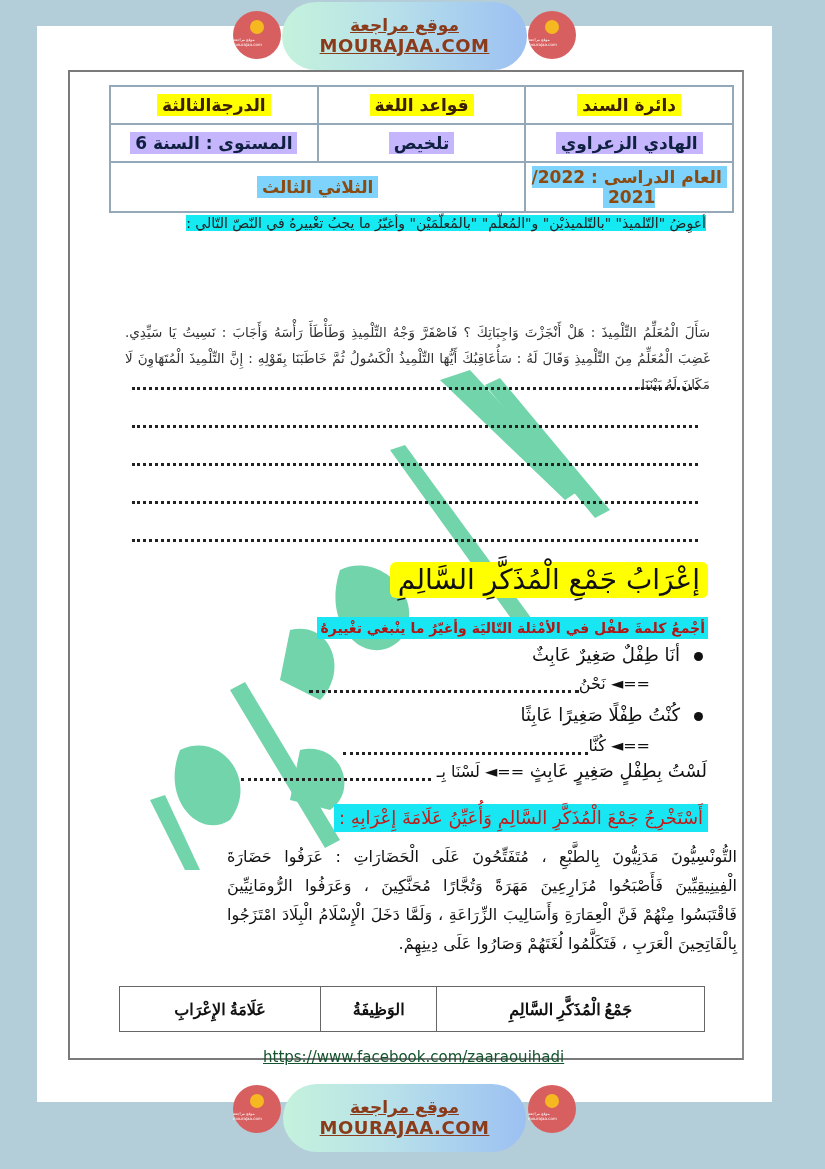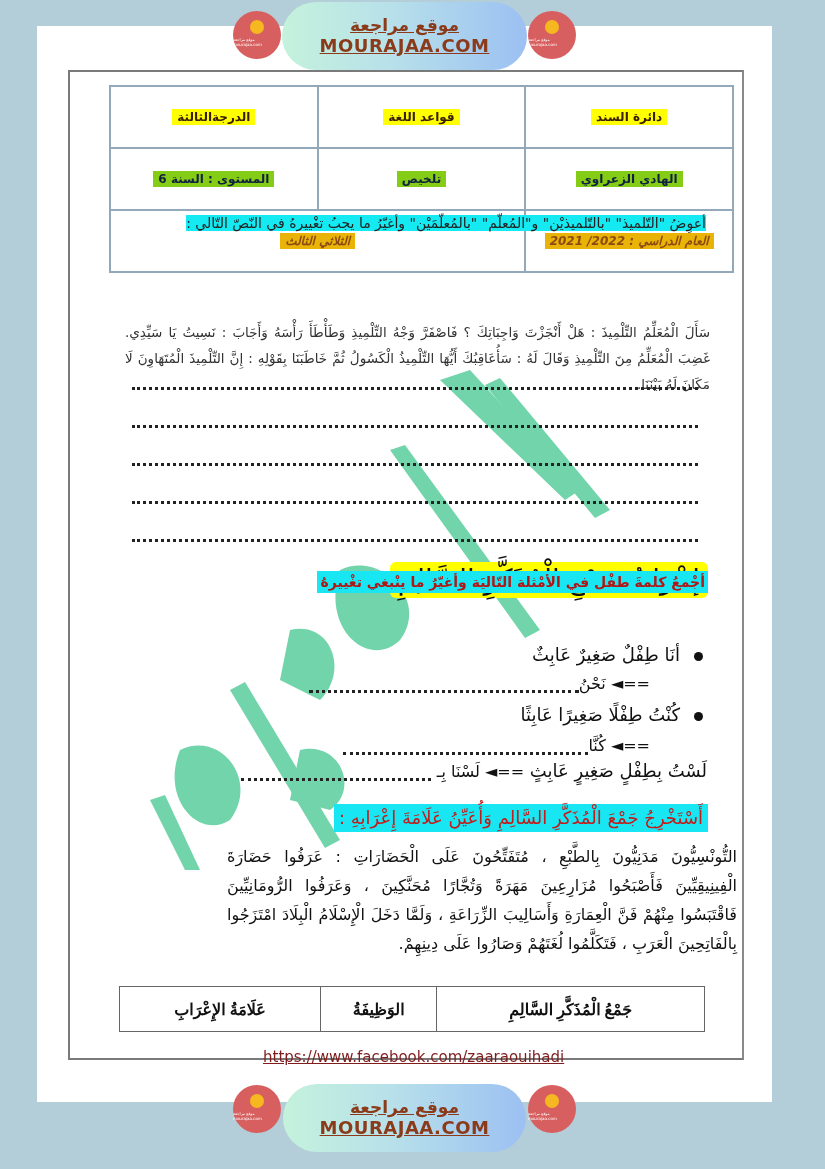--- a/index.html
+++ b/index.html
@@ -31,46 +31,46 @@
     background:#d85f5f;display:flex;flex-direction:column;align-items:center;justify-content:center;
   }
   .logo .dot{width:14px;height:14px;border-radius:50%;background:#f5b820;margin-top:-4px;}
   .logo .txt{font-size:4px;color:#fff;line-height:5px;margin-top:3px;}
   
   table.hdr{
     position:absolute;left:109px;top:85px;width:625px;border-collapse:collapse;
     direction:rtl;
   }
   table.hdr td{
-    border:2px solid #93a8b8;height:28px;text-align:center;font-weight:bold;font-size:12px;
-    width:33.3%;padding:16px;margin-left:36px;
+    border:2px solid #93a8b8;height:28px;text-align:center;font-weight:bold;font-size:17px;
+    width:33.3%;padding:4px;margin-left:36px;
   }
   .hl{padding:1px 5px;}
   .yel{background:#ffff00;color:#3a2000;}
-  .cyn{background:#84cc16;color:#102040;}
-  .grn{background:#eab308;color:#8b4a10;font-style:italic;}
+  .cyn{background:#c4b5fd;color:#102040;}
+  .grn{background:#7dd3fc;color:#8b4a10;}
   
   .instr{
     position:absolute;left:150px;top:212px;width:556px;direction:rtl;text-align:right;
     font-size:14px;line-height:23px;color:#222;
   }
   .instr span{background:#15e9f2;}
   .para{
     position:absolute;left:125px;top:276px;width:585px;direction:rtl;text-align:justify;
     font-size:13.5px;line-height:26px;color:#333;margin-top:43px;
   }
   .dots{
     position:absolute;left:132px;width:566px;height:0;border-top:3px dotted #222;
   }
   .title-main{
     position:absolute;right:117px;top:562px;background:#ffff00;
     font-size:28px;line-height:36px;padding:0 8px;direction:rtl;color:#111;border-radius:6px;
   }
   .sub1{
-    position:absolute;right:117px;top:571px;background:#18e6f2;direction:rtl;
+    position:absolute;right:117px;top:617px;background:#18e6f2;direction:rtl;
     font-size:14px;line-height:22px;font-weight:bold;color:#b01818;padding:0 3px;
   }
   .ex{
     position:absolute;direction:rtl;text-align:right;font-size:18px;color:#111;
   }
   .bullet{display:inline-block;width:9px;height:9px;border-radius:50%;background:#111;margin-left:14px;vertical-align:middle;}
   .arrow{font-size:16px;}
   .dotfill{border-bottom:3px dotted #222;display:inline-block;vertical-align:bottom;}
   .sub2{
     position:absolute;right:117px;top:804px;background:#18e6f2;direction:rtl;
@@ -78,21 +78,21 @@
   }
   .para2{
     position:absolute;left:193px;top:842px;width:510px;direction:rtl;text-align:justify;
     font-size:16px;line-height:29px;color:#111;margin-left:34px;
   }
   table.ans{
     position:absolute;left:119px;top:986px;width:586px;border-collapse:collapse;direction:rtl;
   }
   table.ans td{border:1.5px solid #666;height:42px;text-align:center;font-size:16px;font-weight:bold;color:#111;font-family:Liberation Serif, serif;}
   .fb{
-    position:absolute;left:263px;top:1048px;font-size:15px;color:#7f1d1d;
+    position:absolute;left:263px;top:1048px;font-size:15px;color:#14532d;
     text-decoration:underline;font-family:"DejaVu Sans",sans-serif;
   }
   .watermark{position:absolute;left:140px;top:370px;width:470px;height:500px;pointer-events:none;opacity:0.85;}
 </style>
 </head>
 <body>
 
 <div class="paper"></div>
 <div class="frame"></div>
 

